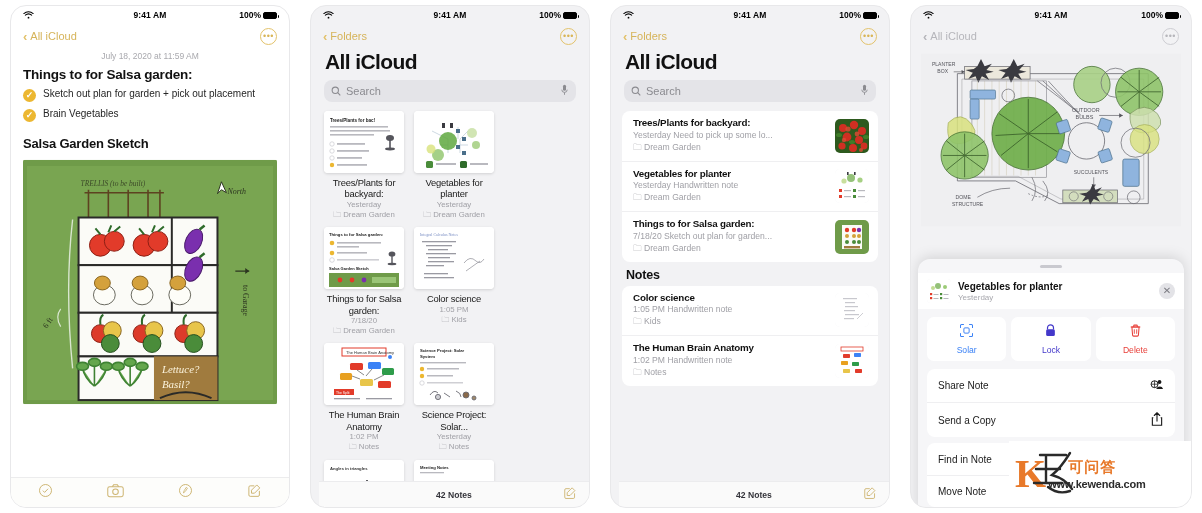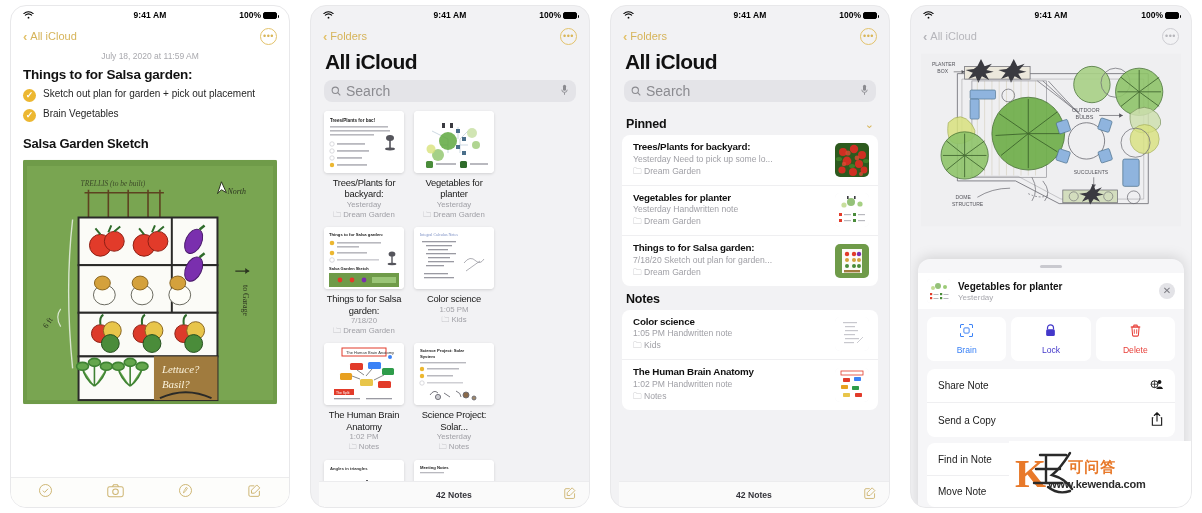--- a/index.html
+++ b/index.html
@@ -80,21 +80,21 @@
     display:flex; align-items:center; justify-content:space-around;
   }
   .tabbar .ic { color:#cdb470; }
 
   
   .bigtitle { font-size:21px; font-weight:bold; color:#111; padding: 2px 14px 6px; letter-spacing:-0.6px;}
   .searchbar {
     margin: 0 13px 9px; height:22px; border-radius:8px; background:#e4e4e8;
     display:flex; align-items:center; padding: 0 7px; gap:5px;
   }
-  .searchbar .ph { font-size:14px; color:#8b8b90; }
+  .searchbar .ph { font-size:11px; color:#8b8b90; }
   .searchbar .mic { margin-left:auto; color:#8b8b90; }
 
   .grid { padding: 0 13px; display:flex; flex-wrap:wrap; gap:7px 10px; }
   .cell { width: 80px; }
   .thumb {
     width:80px; height:62px; background:#fff; border-radius:4px;
     box-shadow: 0 1px 3px rgba(0,0,0,.14);
     overflow:hidden;
   }
   .cell .cname { font-size:9.4px; color:#1a1a1a; text-align:center; line-height:1.22; margin-top:4px; letter-spacing:-.2px;}
@@ -687,24 +687,20 @@
         <span class="ph">Search</span>
         <span class="mic">
           <svg width="9" height="12" viewBox="0 0 12 16">
               <rect x="4" y="1" width="4" height="8" rx="2" fill="#8b8b90"></rect>
               <path d="M2.4 7.6a3.6 3.6 0 007.2 0" fill="none" stroke="#8b8b90" stroke-width="1.2"></path>
               <line x1="6" y1="11.4" x2="6" y2="14.4" stroke="#8b8b90" stroke-width="1.2"></line>
             </svg>
         </span>
       </div>
 
-      <div class="secthead">
-        <span class="t">Pinned</span>
-        <span class="cv">⌄</span>
-      </div>
 
       <div class="card">
         <div class="row">
           <div class="info">
             <div class="rt">Trees/Plants for backyard:</div>
             <div class="rs">Yesterday  Need to pick up some lo...</div>
             <div class="rf">Dream Garden</div>
           </div>
           <div class="rth">
             <svg width="34" height="34" viewBox="0 0 34 34">
@@ -1009,21 +1005,21 @@
         </div>
 
         <div class="quickrow">
           <div class="qb">
             <span>
               <svg width="15" height="15" viewBox="0 0 20 20">
                   <path d="M2 6V3.4A1.4 1.4 0 013.4 2H6M14 2h2.6A1.4 1.4 0 0118 3.4V6M18 14v2.6a1.4 1.4 0 01-1.4 1.4H14M6 18H3.4A1.4 1.4 0 012 16.6V14" fill="none" stroke="#3b82f6" stroke-width="1.4" stroke-linecap="round"></path>
                   <rect x="6.5" y="6.5" width="7" height="7" rx="1.4" fill="none" stroke="#3b82f6" stroke-width="1.3"></rect>
                 </svg>
             </span>
-            <span class="ql" style="color:#3b82f6">Brain</span>
+            <span class="ql" style="color:#3b82f6">Solar</span>
           </div>
           <div class="qb">
             <span>
               <svg width="15" height="15" viewBox="0 0 20 20">
                   <path d="M6 8.6V6.4a4 4 0 118 0v2.2" fill="none" stroke="#4338ca" stroke-width="1.6"></path>
                   <rect x="4.2" y="8.4" width="11.6" height="9" rx="2" fill="#4338ca"></rect>
                 </svg>
             </span>
             <span class="ql" style="color:#4338ca">Lock</span>
           </div>

